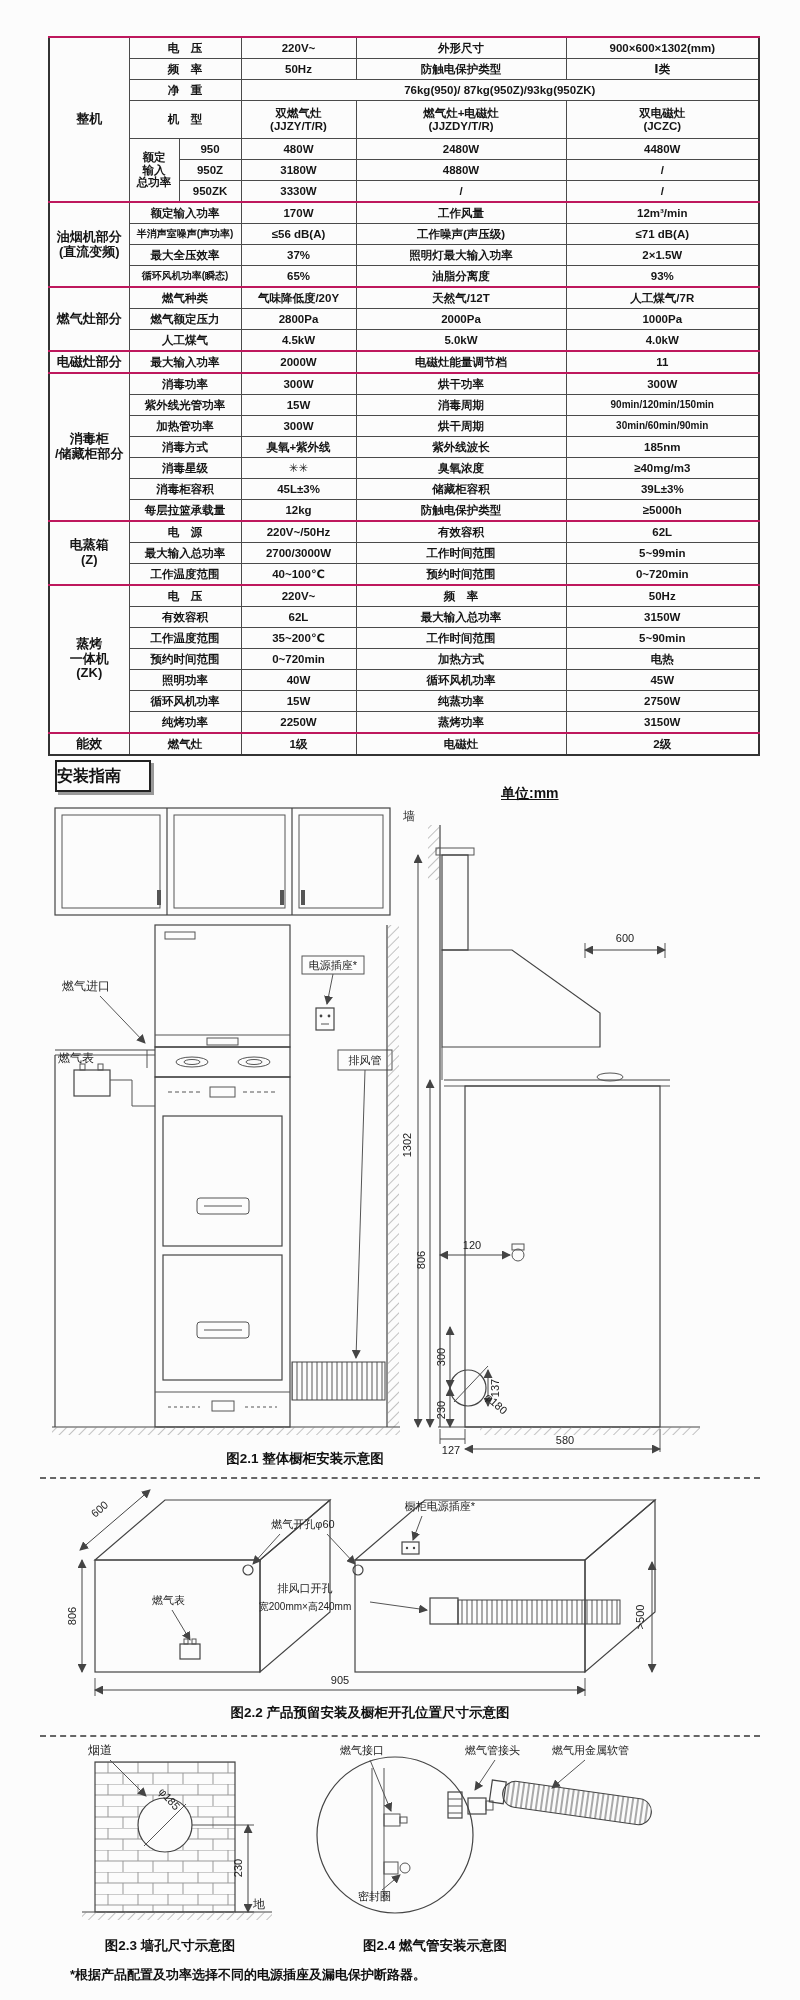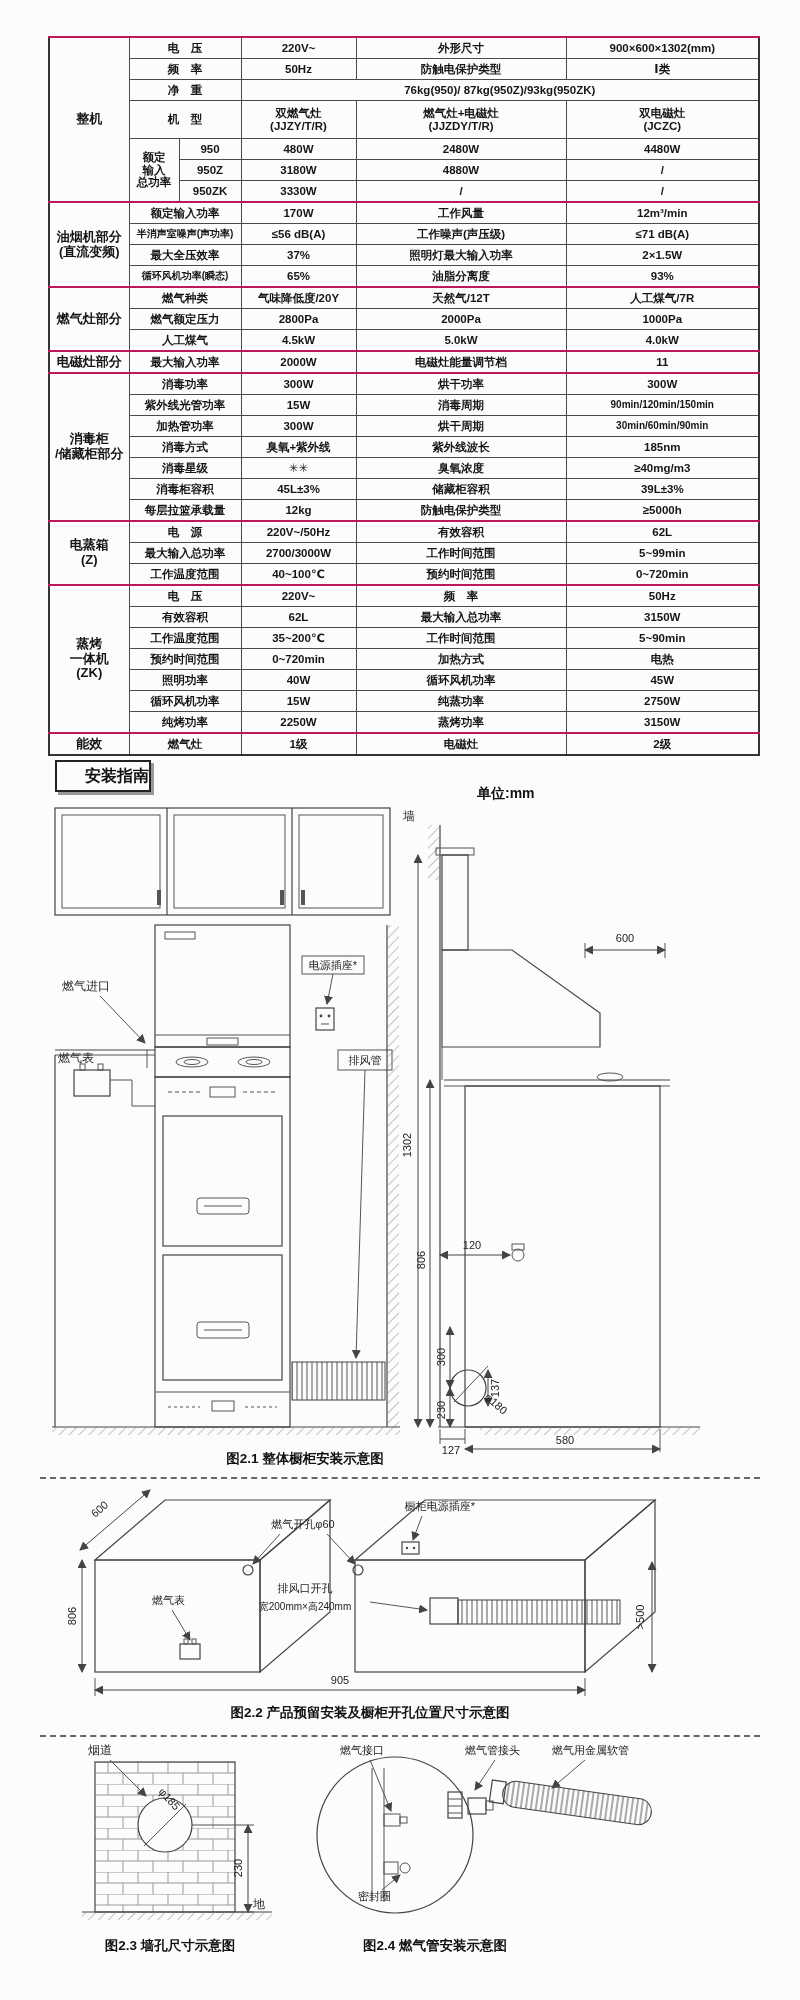--- a/index.html
+++ b/index.html
@@ -10,21 +10,21 @@
   .spec{border-collapse:collapse;table-layout:fixed;width:710px;border:2px solid #333;}
   .spec td{border:1px solid #4a4a4a;text-align:center;vertical-align:middle;
            font-size:11.5px;font-weight:600;color:#151515;height:20px;line-height:1.12;
            padding:0 1px;overflow:hidden;}
   .spec td.g{font-size:13px;}
   .spec td.sm{font-size:10px;}
   .spec tr.sec td{border-top:2px solid #be185d;}
   .spec tr.tall td{height:37px;}
   
   .guide-title{border:2px solid #222;box-shadow:3px 3px 0 #999;background:#fcfcfc;
-               width:92px;height:28px;line-height:28px;text-align:right;
+               width:92px;height:28px;line-height:28px;text-align:left;
                font-size:16px;font-weight:bold;}
   .unit{font-size:14px;font-weight:bold;}
   .dashed{border-top:2px dashed #666;width:720px;height:0;}
   .footnote{font-size:13px;font-weight:bold;}
   svg text{font-family:"Liberation Sans","DejaVu Sans",sans-serif;fill:#222;}
   .ln{stroke:#444;fill:none;stroke-width:1.2;}
   .tn{stroke:#555;fill:none;stroke-width:1;}
   .dim{stroke:#444;fill:none;stroke-width:1;}
   .lbl{font-size:11px;}
   .lbl12{font-size:12px;}
@@ -249,21 +249,21 @@
             <td colspan="2" class="l">燃气灶</td>
             <td class="v">1级</td>
             <td class="l">电磁灶</td>
             <td class="v">2级</td>
           </tr>
         </tbody>
     </table>
   </div>
 
   <div class="abs guide-title" style="left:55px;top:760px;">安装指南</div>
-  <div class="abs unit" style="left:477px;top:785px;">单位:mm</div>
+  <div class="abs unit" style="left:501px;top:785px;text-decoration:underline;">单位:mm</div>
 
   <svg class="abs" style="left:40px;top:800px;" width="730" height="672" viewBox="0 0 730 672">
     <defs>
       <marker id="a1" markerWidth="9" markerHeight="9" refX="8" refY="4.5" orient="auto-start-reverse">
         <path d="M0,0L9,4.5L0,9z" fill="#444"></path>
       </marker>
       <pattern id="h1" width="7" height="7" patternUnits="userSpaceOnUse" patternTransform="rotate(45)">
         <line x1="0" y1="0" x2="0" y2="7" stroke="#888" stroke-width="1"></line>
       </pattern>
       <pattern id="c1" width="5" height="20" patternUnits="userSpaceOnUse">
@@ -525,13 +525,14 @@
     <g transform="rotate(8 537 63)">
       <rect x="462" y="50" width="150" height="26" rx="13" fill="url(#c3)" stroke="#444"></rect>
       <rect class="ln" x="450" y="52" width="14" height="22"></rect>
     </g>
     <text class="lbl" x="512" y="14">燃气用金属软管</text>
     <polyline class="tn" points="545,20 512,48" marker-end="url(#a3)"></polyline>
 
     <text class="cap" x="395" y="210" text-anchor="middle">图2.4 燃气管安装示意图</text>
   </svg>
 
+  <div class="abs footnote" style="left:70px;top:1966px;">*根据产品配置及功率选择不同的电源插座及漏电保护断路器。</div>
 </div>
 
 </body></html>

